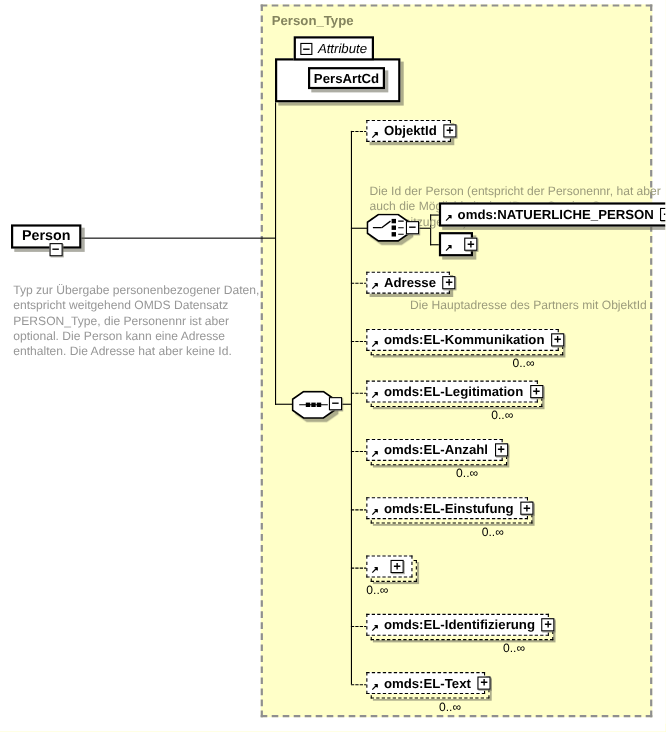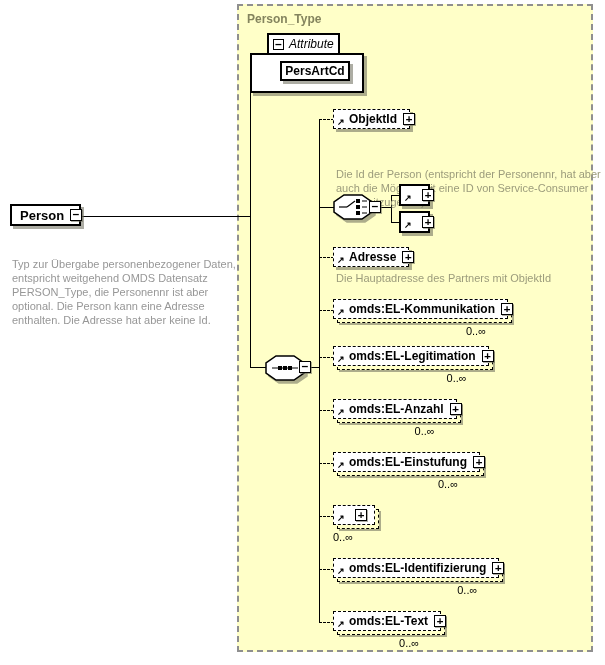--- a/index.html
+++ b/index.html
@@ -93,21 +93,21 @@
   <div class="hdash" style="left:319px;top:516px;width:15px;"></div>
   <div class="hdash" style="left:319px;top:569px;width:15px;"></div>
   <div class="hdash" style="left:319px;top:622px;width:15px;"></div>
 
   <div class="hline" style="left:381px;top:207px;width:10px;"></div>
   <div class="vline" style="left:391px;top:195px;height:28px;"></div>
   <div class="hline" style="left:391px;top:195px;width:8px;"></div>
   <div class="hline" style="left:391px;top:222px;width:8px;"></div>
 
   <div class="row" style="left:10px;top:204px;">
-    <div class="ebox b-solid" style="padding:0 8px;font-size:13px;">
+    <div class="ebox b-solid" style="padding:0 8px;font-size:13px;flex-direction:column;">
       <span>Person</span>
       <span class="tgl">−</span>
     </div>
   </div>
   <div class="desc on-white" style="left:12px;top:233px;width:232px;margin-top:24px;">Typ zur Übergabe personenbezogener Daten, entspricht weitgehend OMDS Datensatz PERSON_Type, die Personennr ist aber optional. Die Person kann eine Adresse enthalten. Die Adresse hat aber keine Id.</div>
 
   <div class="attr-body"></div>
   <div class="attr-tab">
     <span class="tgl" style="width:11px;height:11px;">−</span>
     <span class="lbl">Attribute</span>
@@ -143,38 +143,39 @@
       <span class="ref">↗</span>
       <span>ObjektId</span>
       <span class="tgl">+</span>
     </div>
   </div>
   <div class="desc" style="left:336px;top:135px;width:268px;margin-top:32px;">Die Id der Person (entspricht der Personennr, hat aber auch die Möglichkeit eine ID von Service-Consumer Seite mitzugeben)</div>
 
   <div class="row" style="left:399px;top:184px;">
     <div class="ebox b-solid">
       <span class="ref">↗</span>
+      <span>omds:NATUERLICHE_PERSON</span>
       <span class="tgl">+</span>
     </div>
   </div>
   <div class="row" style="left:399px;top:211px;">
     <div class="ebox b-solid">
       <span class="ref">↗</span>
       <span class="tgl">+</span>
     </div>
   </div>
 
   <div class="row" style="left:333px;top:247px;">
     <div class="ebox b-dash">
       <span class="ref">↗</span>
       <span>Adresse</span>
       <span class="tgl">+</span>
     </div>
   </div>
-  <div class="desc" style="left:336px;top:271px;width:268px;">Die Hauptadresse des Partners mit ObjektId</div>
+  <div class="desc" style="left:320px;top:271px;width:268px;text-align:right;">Die Hauptadresse des Partners mit ObjektId</div>
 
   <div class="row" style="left:333px;top:299px;">
     <div class="ebox b-multi">
       <span class="ref">↗</span>
       <span>omds:EL-Kommunikation</span>
       <span class="tgl">+</span>
     </div>
     <div class="card">0..∞</div>
   </div>
 

